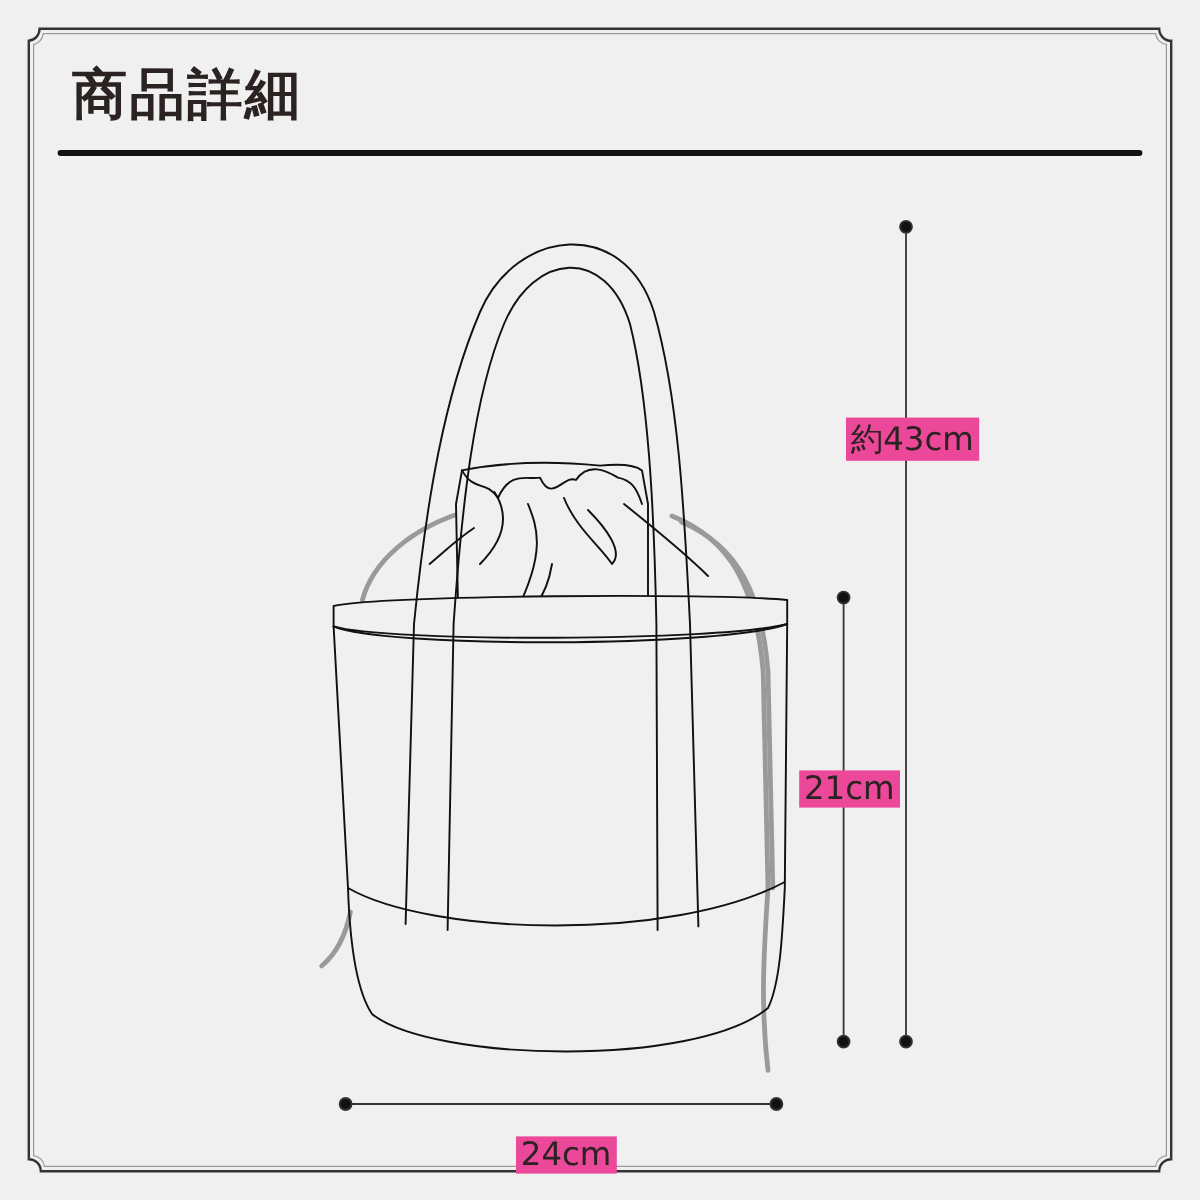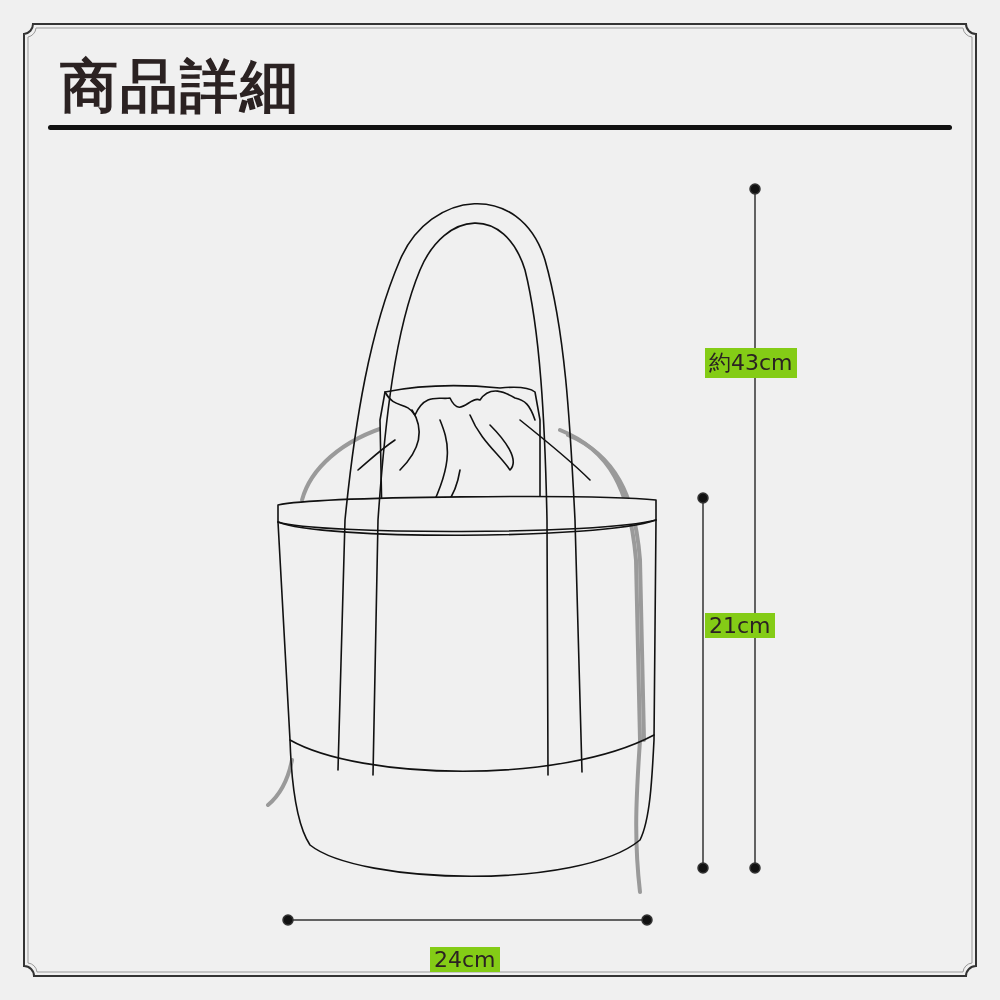--- a/index.html
+++ b/index.html
@@ -2,33 +2,33 @@
 <html><head>
 <meta charset="utf-8">
 <style>
   html, body { margin: 0; padding: 0; }
   body {
     width: 1000px; height: 1000px; background: #f0f0f0; position: relative; overflow: hidden;
     font-family: "DejaVu Sans", sans-serif;
   }
   .frame { position: absolute; left: 0; top: 0; width: 1000px; height: 1000px; }
   .title {
-    position: absolute; left: 60px; top: 48px; font-size: 58px; font-weight: bold;
+    position: absolute; left: 60px; top: 48px; font-size: 46px; font-weight: bold;
     color: #2b2222; letter-spacing: 2px; font-family: "DejaVu Sans", sans-serif;
   }
   .title-rule {
     position: absolute; left: 48px; top: 125px; width: 904px; height: 5px;
     background: #111; border-radius: 3px;
   }
   .dim-label {
-    position: absolute; font-size: 22px; color: #2b2222; background: #84cc16;
+    position: absolute; font-size: 27px; color: #2b2222; background: #ec4899;
     font-family: "DejaVu Sans", sans-serif; padding: 0 4px; white-space: nowrap;
   }
   #lbl-height { left: 705px; top: 348px; }
-  #lbl-body { left: 666px; top: 613px; margin-left: 39px; }
+  #lbl-body { left: 666px; top: 642px; }
   #lbl-width { left: 430px; top: 947px; }
 </style>
 </head>
 <body>
 
 <svg class="frame" viewBox="0 0 1000 1000" xmlns="http://www.w3.org/2000/svg">
 
   <path d="M33,24 L966,24 A10,10 0 0 0 976,34 L976,966 A10,10 0 0 0 966,976 L34,976 A10,10 0 0 0 24,966 L24,34 A10,10 0 0 0 33,24 Z" fill="none" stroke="#333" stroke-width="2"></path>
   <path d="M36,28 L963,28 A10,10 0 0 0 972,37 L972,963 A10,10 0 0 0 963,972 L37,972 A10,10 0 0 0 28,963 L28,37 A10,10 0 0 0 36,28 Z" fill="none" stroke="#999" stroke-width="1"></path>
 </svg>

